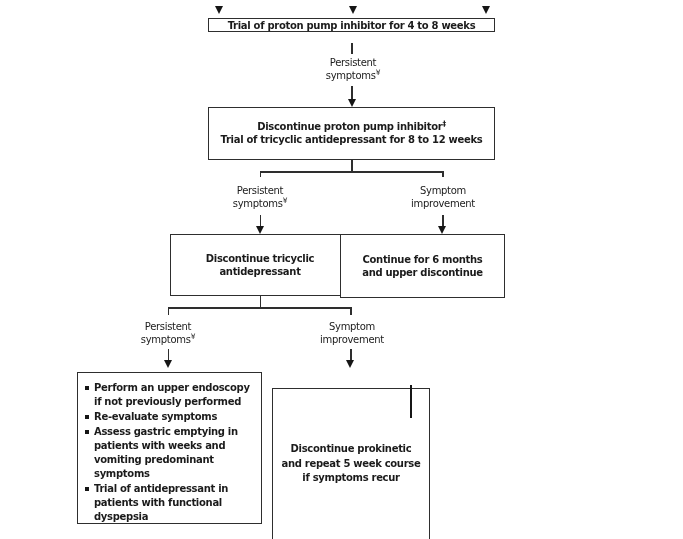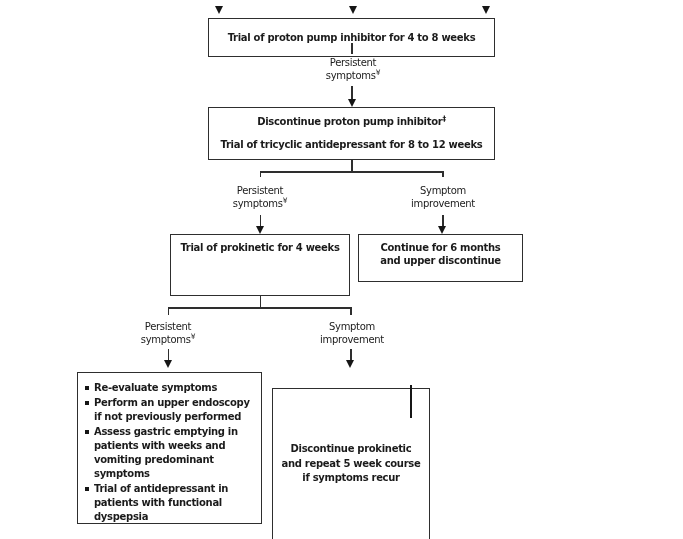--- a/index.html
+++ b/index.html
@@ -7,21 +7,21 @@
     position:relative; width:683px; height:539px; background:#ffffff;
     font-family:"DejaVu Sans","Liberation Sans",sans-serif;
     color:#1b1b1b; overflow:hidden;
   }
   .box {
     position:absolute; box-sizing:border-box; background:#ffffff;
     border:1.5px solid #2e2e2e; text-align:center;
     font-size:10px; font-weight:bold; letter-spacing:-0.3px; color:#1b1b1b;
   }
   .box .bline { white-space:nowrap; line-height:13px; }
-  .stack { display:flex; flex-direction:column; justify-content:space-between;
+  .stack { display:flex; flex-direction:column; justify-content:center;
     height:100%; box-sizing:border-box; padding:7px 2px 8px; }
   .single-line { display:flex; align-items:center; justify-content:center; height:100%; }
   .vline { position:absolute; width:1.5px; background:#2e2e2e; }
   .hline { position:absolute; height:1.5px; background:#2e2e2e; }
   .arrowhead {
     position:absolute; width:0; height:0;
     border-left:4.5px solid transparent; border-right:4.5px solid transparent;
     border-top:8px solid #161616;
   }
   .lbl {
@@ -40,21 +40,21 @@
 </style>
 </head>
 <body>
 
 <div class="canvas">
 
   <div class="arrowhead" style="left:214.5px; top:6px;"></div>
   <div class="arrowhead" style="left:348.5px; top:6px;"></div>
   <div class="arrowhead" style="left:481.5px; top:6px;"></div>
 
-  <div class="box" style="left:208px; top:18px; width:287px; height:39px;">
+  <div class="box" style="left:208px; top:18px; width:287px; height:14px;">
     <div class="single-line">
         <span class="bline">Trial of proton pump inhibitor for 4 to 8 weeks</span>
       </div>
   </div>
 
   <div class="vline" style="left:351.25px; top:43px; height:11px;"></div>
   <div class="lbl" style="left:283px; top:56px; width:140px;">
     <span>Persistent</span><br>
     <span>symptoms</span><sup>¥</sup>
   </div>
@@ -82,24 +82,27 @@
     <span>improvement</span>
   </div>
 
   <div class="vline" style="left:259.5px; top:215px; height:12px;"></div>
   <div class="arrowhead" style="left:255.75px; top:226px;"></div>
   <div class="vline" style="left:442px; top:215px; height:12px;"></div>
   <div class="arrowhead" style="left:438.25px; top:226px;"></div>
 
   <div class="box" style="left:170px; top:234px; width:180px; height:62px;">
     <div class="stack" style="padding:6px 2px 7px;">
-      <div class="bline">Trial of prokinetic for 4 weeks</div>
+      <div>
+        <div class="bline">Discontinue tricyclic</div>
+        <div class="bline">antidepressant</div>
+      </div>
     </div>
   </div>
-  <div class="box" style="left:358px; top:234px; width:165px; height:48px;">
+  <div class="box" style="left:340px; top:234px; width:165px; height:64px;">
     <div class="stack" style="padding:6px 2px 7px;">
       <div>
         <div class="bline">Continue for 6 months</div>
         <div class="bline">and upper discontinue</div>
       </div>
     </div>
   </div>
 
   <div class="vline" style="left:259.5px; top:296px; height:12px;"></div>
   <div class="hline" style="left:167.5px; top:307px; width:184px;"></div>
@@ -117,25 +120,25 @@
 
   <div class="vline" style="left:167.5px; top:349px; height:12px;"></div>
   <div class="arrowhead" style="left:163.75px; top:360px;"></div>
   <div class="vline" style="left:350px; top:349px; height:12px;"></div>
   <div class="arrowhead" style="left:346.25px; top:360px;"></div>
 
   <div class="box" style="left:77px; top:372px; width:185px; height:152px;">
     <ul class="bullets">
       <li>
           <span class="sq"></span>
-          <span>Re-evaluate symptoms</span>
+          <span>Perform an upper endoscopy if not previously performed</span>
         </li>
       <li>
           <span class="sq"></span>
-          <span>Perform an upper endoscopy if not previously performed</span>
+          <span>Re-evaluate symptoms</span>
         </li>
       <li>
           <span class="sq"></span>
           <span>Assess gastric emptying in patients with weeks and vomiting predominant symptoms</span>
         </li>
       <li>
           <span class="sq"></span>
           <span>Trial of antidepressant in patients with functional dyspepsia</span>
         </li>
     </ul>

